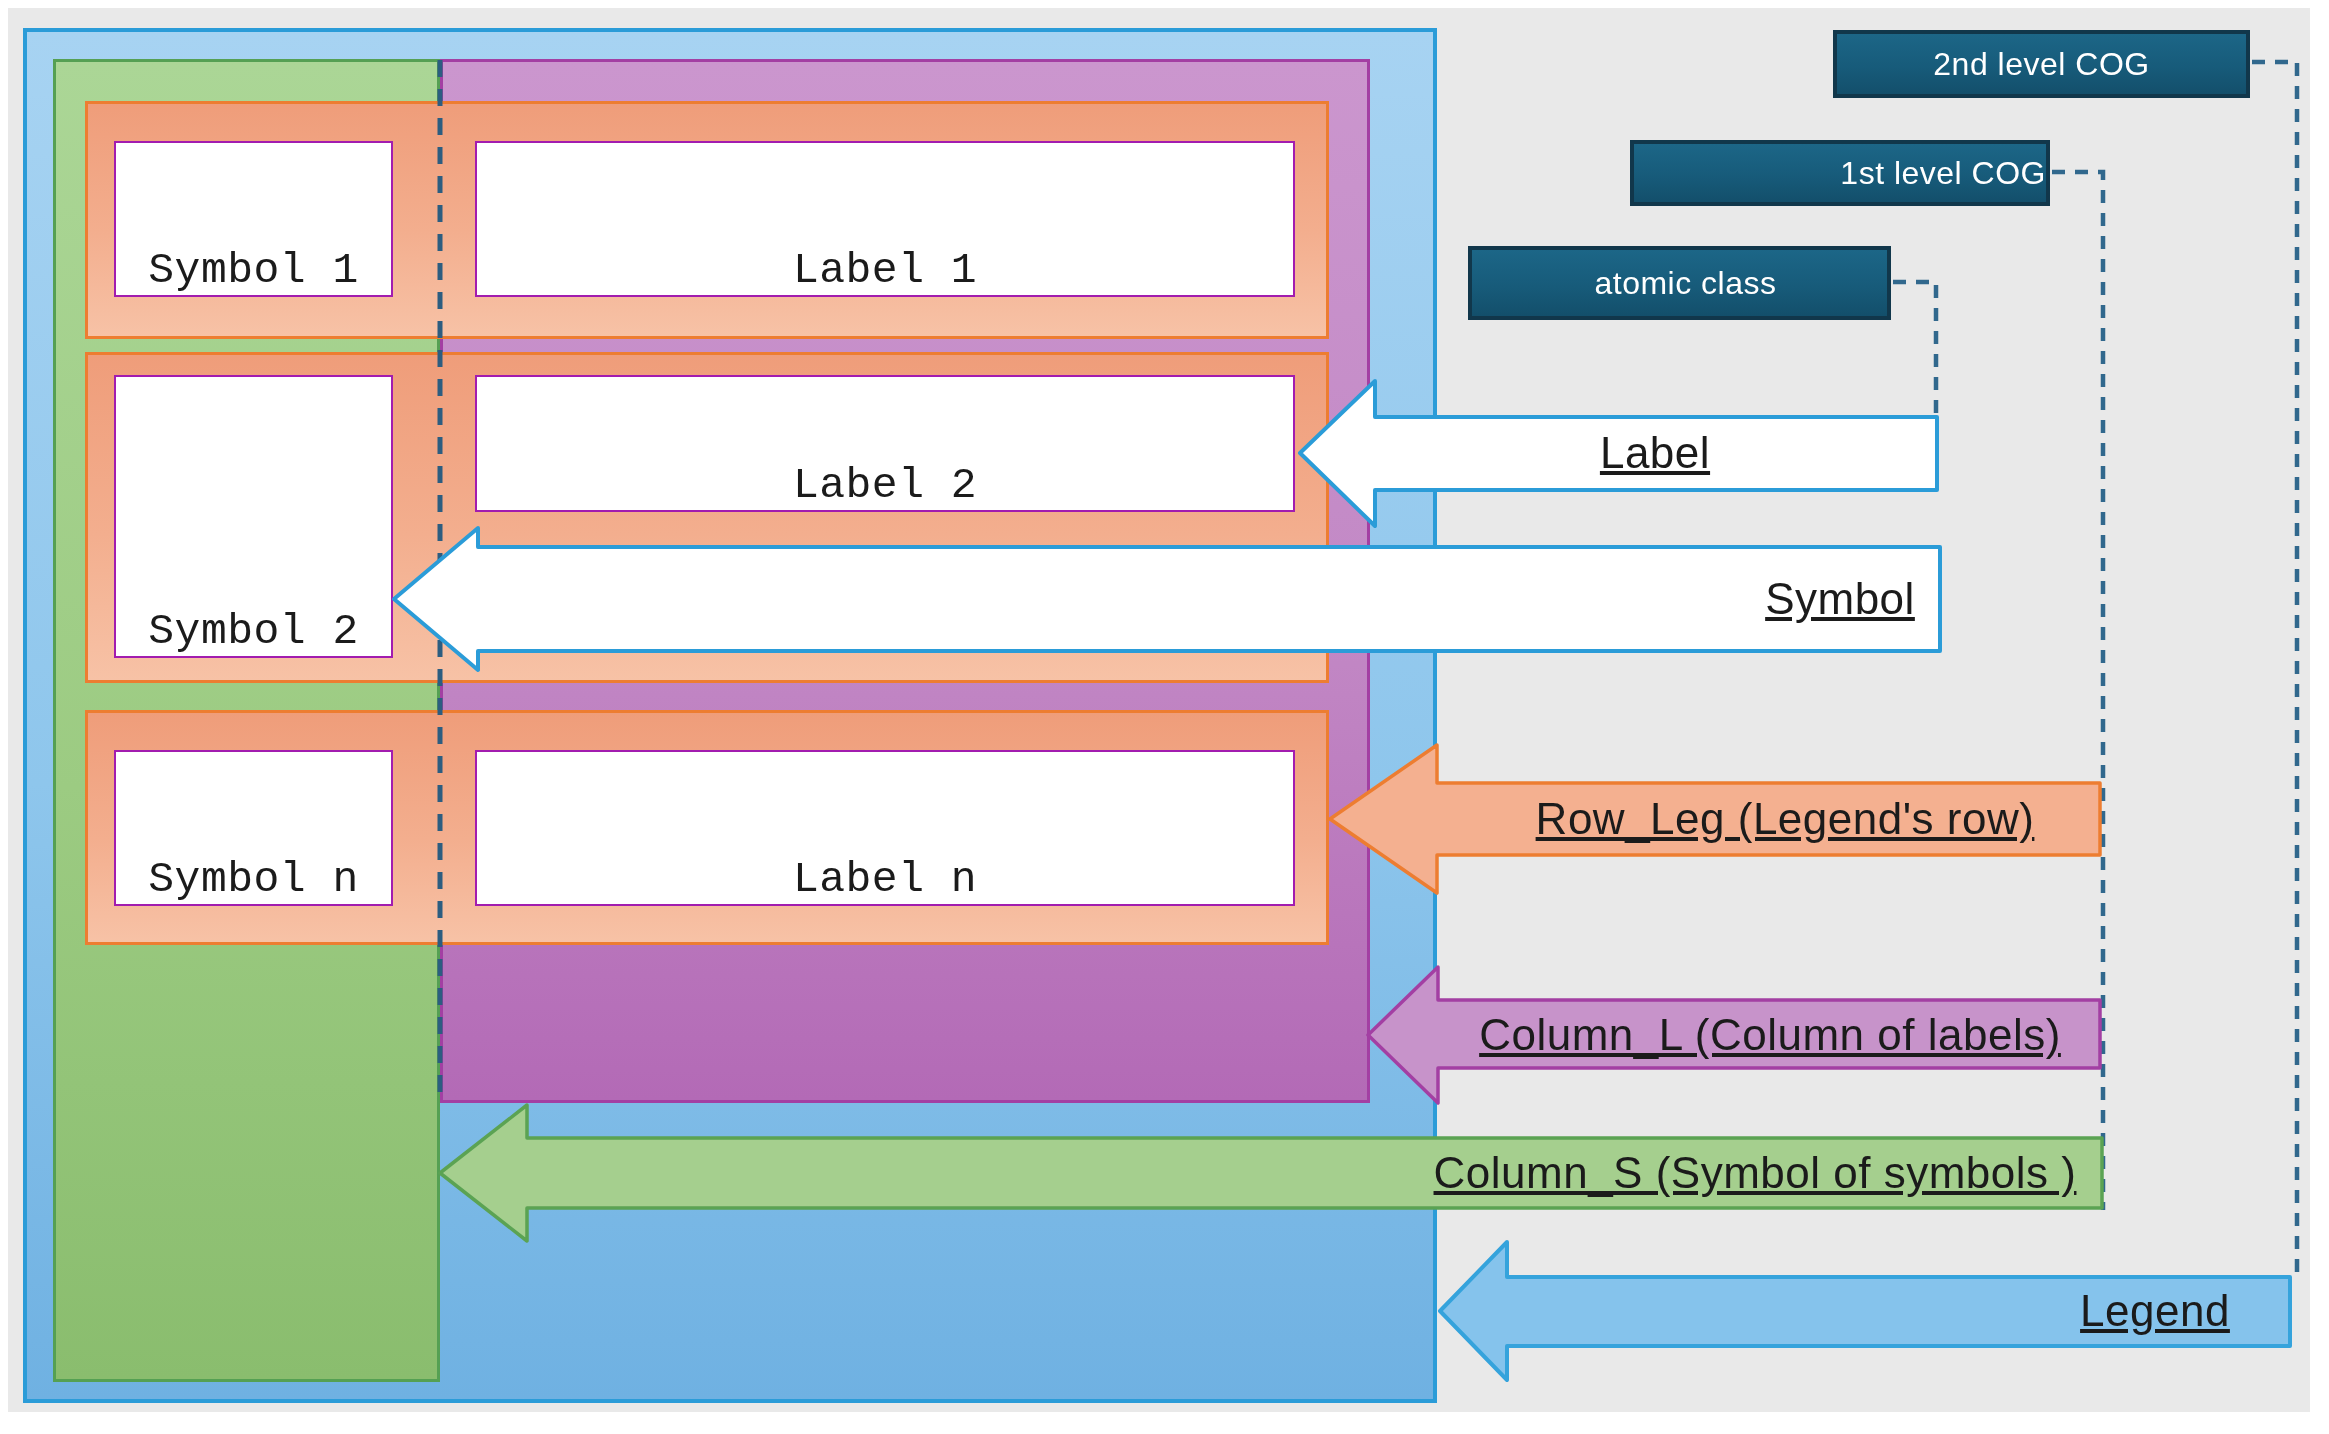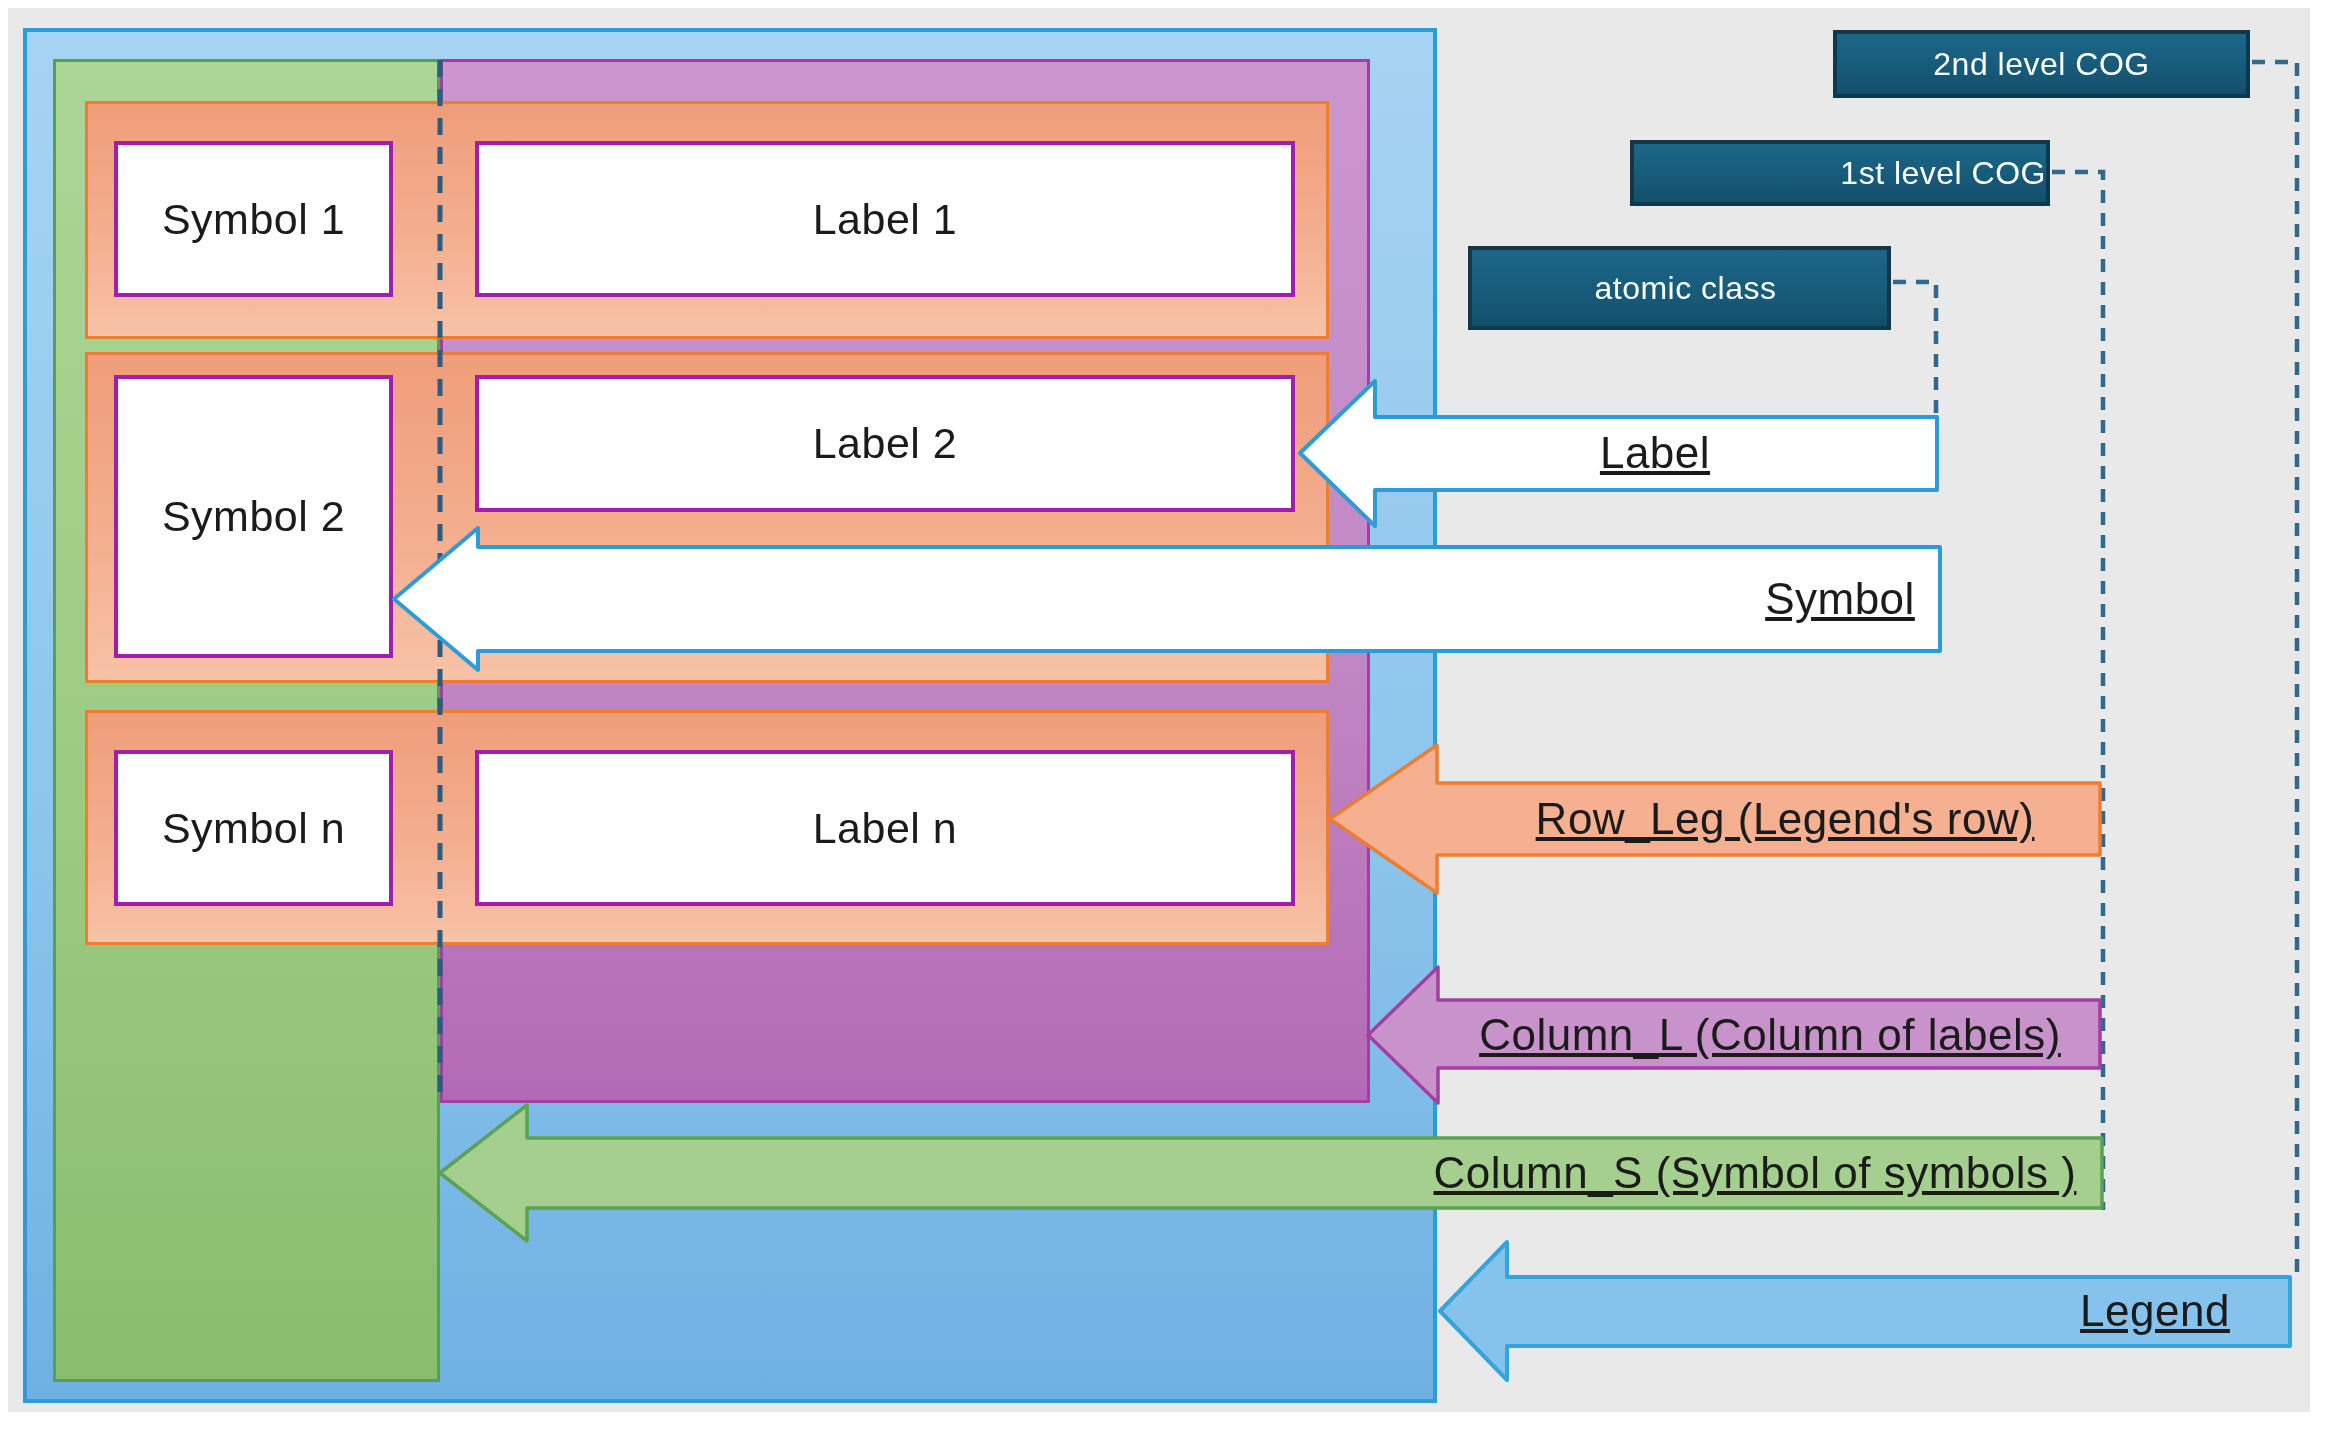--- a/index.html
+++ b/index.html
@@ -29,40 +29,40 @@
   }
   .leg-row{
     position:absolute;left:85px;width:1244px;
     background:linear-gradient(180deg,#ef9d7a 0%,#f3ae8e 55%,#f7c2a6 100%);
     border:3px solid #ed7d31;
   }
   .row-1{top:101px;height:238px;}
   .row-2{top:352px;height:331px;}
   .row-3{top:710px;height:235px;}
   .wbox{
-    position:absolute;background:#ffffff;border:4px solid #a21caf;
-    display:flex;align-items:center;justify-content:center;
-    font-size:43px;letter-spacing:0.5px;
+    position:absolute;background:#ffffff;border:2px solid #a21caf;
+    display:flex;align-items:flex-end;justify-content:center;
+    font-size:43px;letter-spacing:0.5px;font-family:Liberation Mono, monospace;
   }
   .sym-1{left:114px;top:141px;width:279px;height:156px;}
   .lab-1{left:475px;top:141px;width:820px;height:156px;}
   .sym-2{left:114px;top:375px;width:279px;height:283px;}
   .lab-2{left:475px;top:375px;width:820px;height:137px;}
   .sym-n{left:114px;top:750px;width:279px;height:156px;}
   .lab-n{left:475px;top:750px;width:820px;height:156px;}
   .callout{
     position:absolute;
     background:linear-gradient(180deg,#1c6687 0%,#175b7a 55%,#134f6b 100%);
     border:4px solid #11374b;color:#ffffff;
     display:flex;align-items:center;justify-content:center;
     font-size:32px;letter-spacing:0.5px;
   }
   .co-2{left:1833px;top:30px;width:417px;height:68px;}
   .co-1{left:1630px;top:140px;width:420px;height:66px;justify-content:flex-end;}
-  .co-0{left:1468px;top:246px;width:423px;height:84px;padding-left:12px;}
+  .co-0{left:1468px;top:246px;width:423px;height:74px;padding-left:12px;}
   .overlay{position:absolute;left:0;top:0;width:2329px;height:1434px;pointer-events:none;}
   .arrow-label{
     position:absolute;font-size:44px;color:#1b1b1b;text-align:center;
     line-height:48px;letter-spacing:0.5px;text-decoration:underline;
   }
   .al-label   {left:1375px;top:429px;width:560px;}
   .al-symbol  {left:1620px;top:575px;width:440px;}
   .al-rowleg  {left:1460px;top:795px;width:650px;}
   .al-columnl {left:1445px;top:1011px;width:650px;}
   .al-columns {left:1430px;top:1149px;width:650px;}

